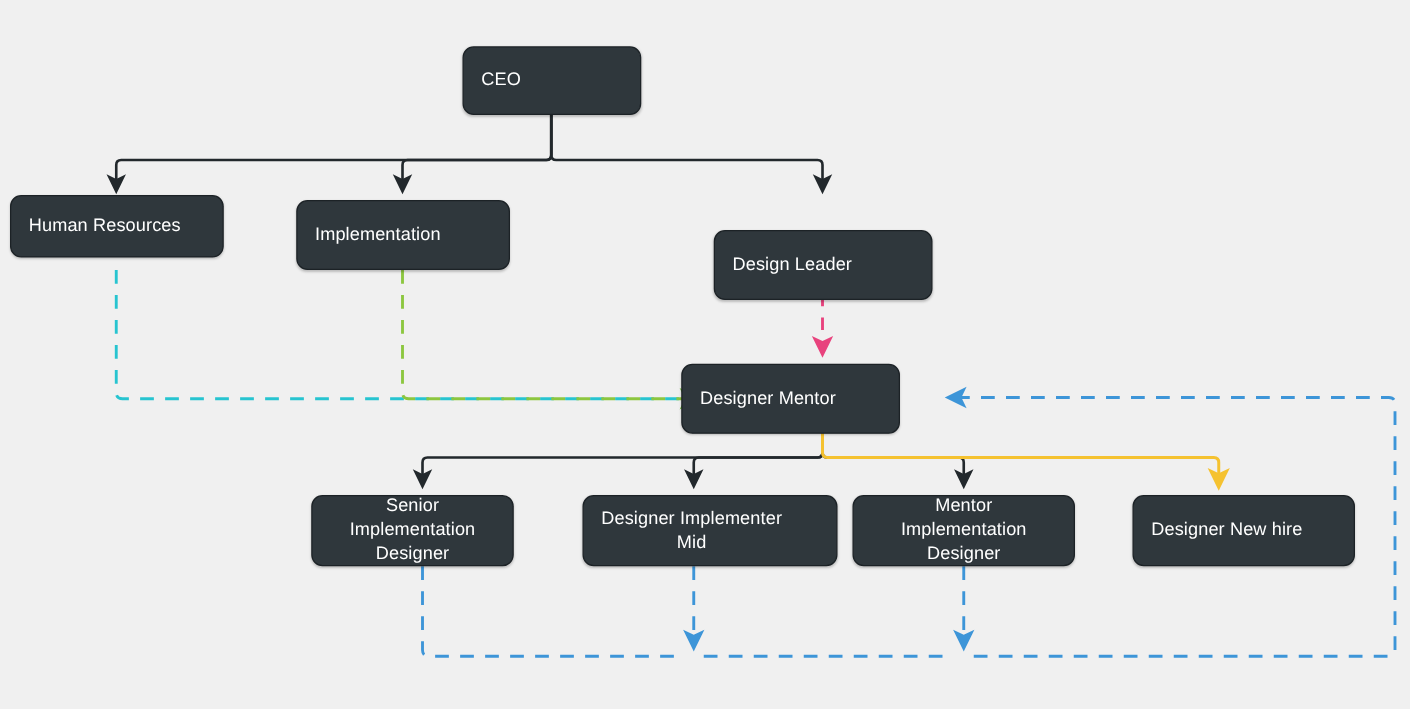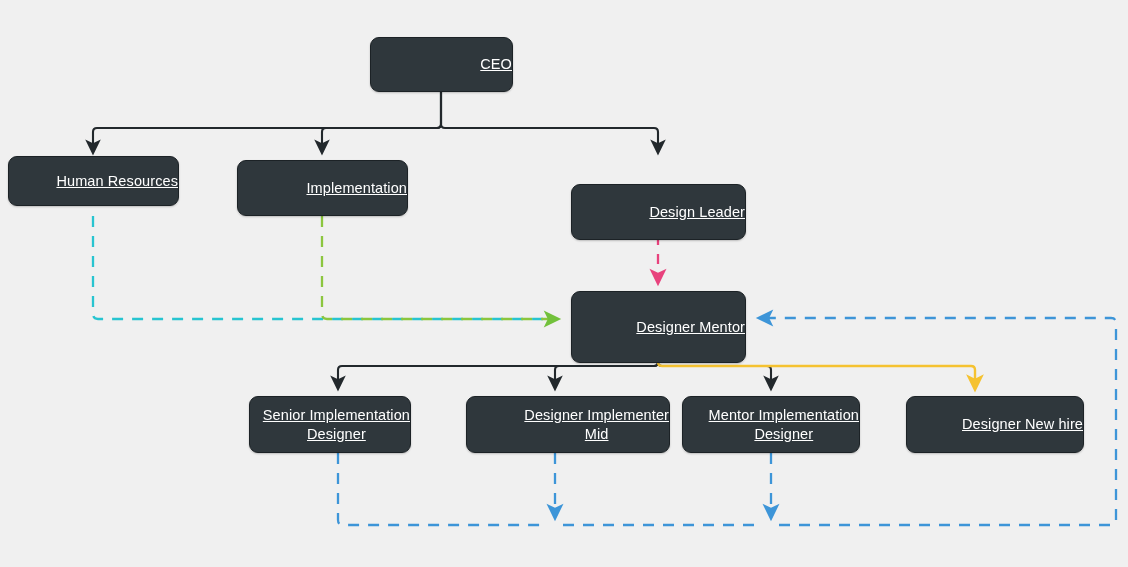--- a/index.html
+++ b/index.html
@@ -24,29 +24,28 @@
   }
   .node {
     position: absolute;
     box-sizing: border-box;
     background: #2f373c;
     border: 1.2px solid #1c2226;
     border-radius: 9px;
     color: #ffffff;
     display: flex;
     align-items: center;
-    justify-content: flex-end;
+    justify-content: flex-start;
     text-align: center;
     font-size: 14.5px;
     line-height: 19px;
     letter-spacing: 0.1px;
     box-shadow: 0 1px 2px rgba(0,0,0,0.22);
     z-index: 5;
-    padding: 4px 0;
-    text-decoration: underline;
+    padding: 4px 14px;
   }
   .node-label {
     white-space: pre-line;
     pointer-events: none;
   }
 </style>
 </head>
 <body>
 
 <div id="canvas">
@@ -109,21 +108,21 @@
   </div>
 
   <div class="node" style="left:237px; top:160px; width:171px; height:56px;">
     <span class="node-label">Implementation</span>
   </div>
 
   <div class="node" style="left:571px; top:160px; width:175px; height:56px;margin-top:24px;">
     <span class="node-label">Design Leader</span>
   </div>
 
-  <div class="node" style="left:571px; top:291px; width:175px; height:72px;">
+  <div class="node" style="left:545px; top:291px; width:175px; height:56px;">
     <span class="node-label">Designer Mentor</span>
   </div>
 
   <div class="node" style="left:249px; top:396px; width:162px; height:57px;">
     <span class="node-label">Senior Implementation
 Designer</span>
   </div>
 
   <div class="node" style="left:466px; top:396px; width:204px; height:57px;">
     <span class="node-label">Designer Implementer

